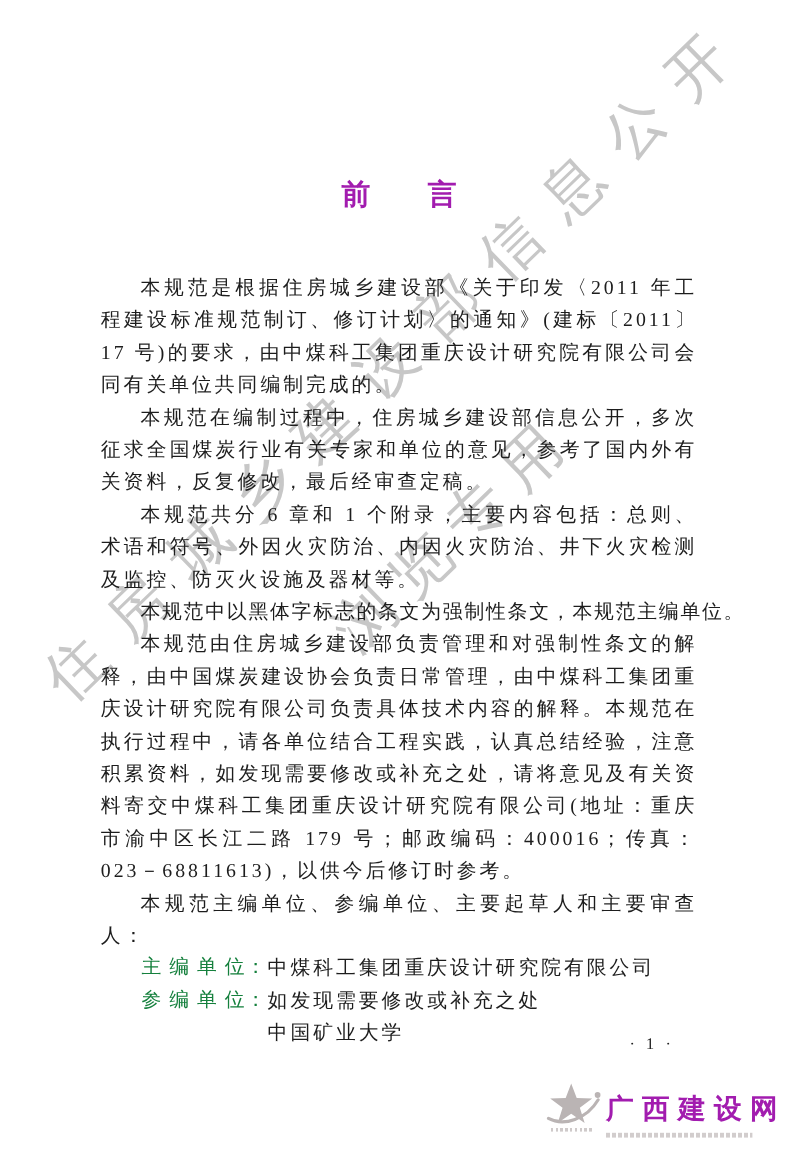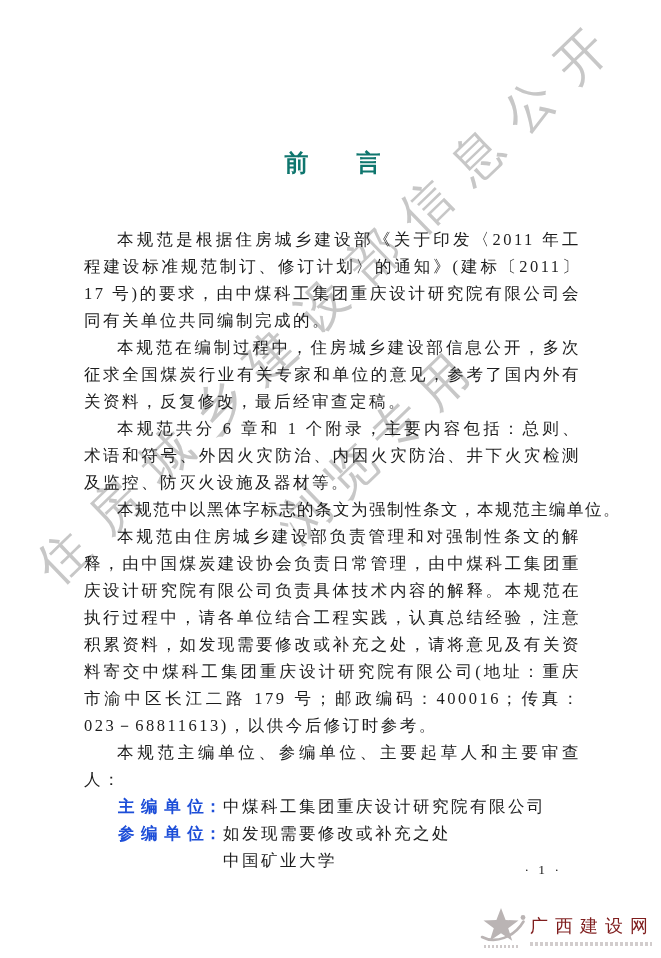--- a/index.html
+++ b/index.html
@@ -40,21 +40,21 @@
     left:84px;top:0;width:497px;
     z-index:2;
   }
   .title{
     margin:150px 0 0 0;
     text-align:center;
     font-family:"Liberation Sans","DejaVu Sans",sans-serif;
     font-weight:700;
     font-size:24px;
     line-height:1.1;
-    color:#0f766e;
+    color:#a21caf;
   }
   .body-text{margin-top:50px;}
   .para{
     margin:0;
     text-indent:2em;
     font-size:16.5px;
     line-height:27px;
     letter-spacing:2.5px;
     text-align:justify;
     text-justify:inter-ideograph;
@@ -64,24 +64,24 @@
     display:flex;
     font-size:16.5px;
     line-height:27px;
     letter-spacing:2.5px;
     padding-left:34px;
   }
   .unit-label{
     flex:none;
     width:105px;
     font-family:"Liberation Sans","DejaVu Sans",sans-serif;
-    font-weight:700;
+    font-weight:400;
     letter-spacing:1px;
     white-space:pre;
-    color:#1d4ed8;
+    color:#15803d;
   }
   .unit-row.cont{padding-left:139px;}
   .page-number{
     position:absolute;
     right:99px;top:862px;
     font-size:13.5px;
     letter-spacing:3px;
     color:#222;
     z-index:2;
   }
@@ -95,25 +95,25 @@
     z-index:2;
   }
   .logo-star{position:relative;width:46px;height:42px;flex:none;}
   .logo-star-stripe{
     position:absolute;left:4px;bottom:0;
     width:36px;height:3px;
     background:repeating-linear-gradient(90deg,#cfcaca 0 2px,transparent 2px 4px);
   }
   .logo-right{margin-left:4px;padding-top:8px;}
   .logo-text{
-    font-size:18px;
+    font-size:23px;
     letter-spacing:7px;
-    font-weight:400;
+    font-weight:700;
     white-space:nowrap;
-    color:#7f1d1d;
+    color:#a21caf;
   }
   .logo-tagline{
     margin-top:4px;
     width:122px;height:4px;
     background:repeating-linear-gradient(90deg,#d2cdcd 0 3px,transparent 3px 5px);
   }
 </style>
 </head>
 <body>
 

